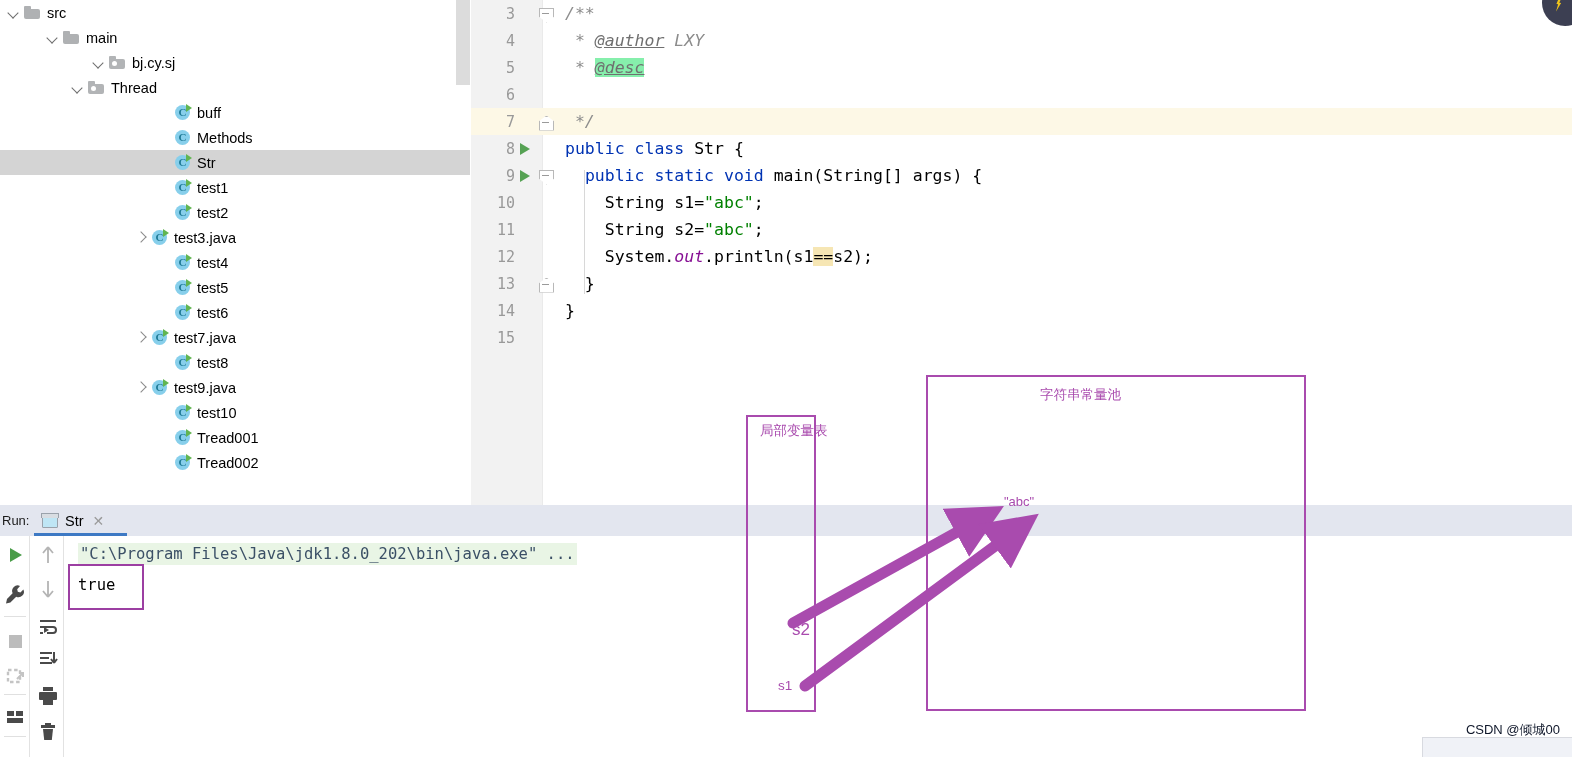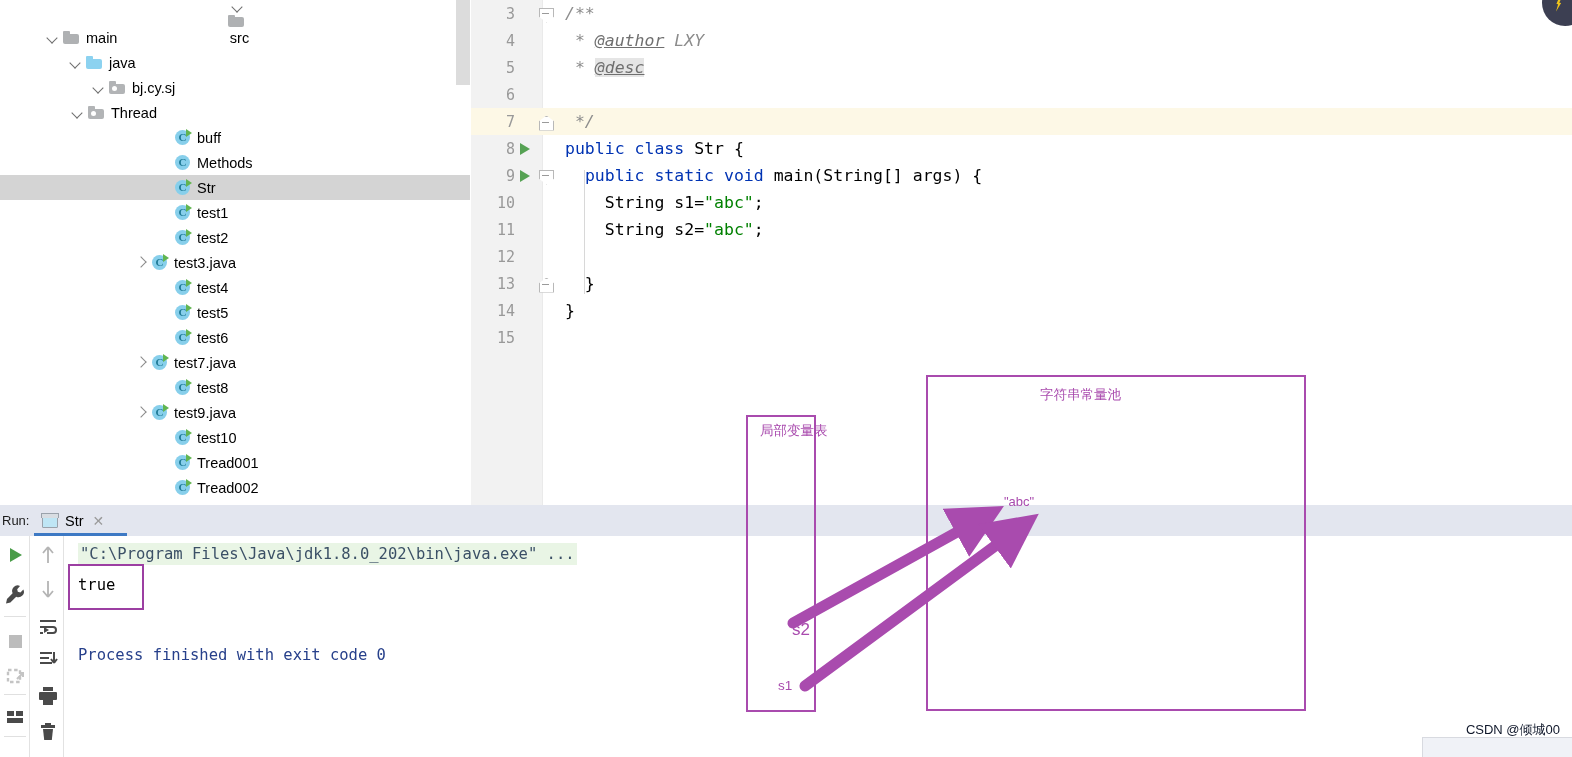--- a/index.html
+++ b/index.html
@@ -226,21 +226,21 @@
     position: absolute;
     left: 7px; top: 50%;
     margin-top: 0px;
     width: 7px; height: 1px;
     background: #9a9a9a;
   }
   .code-line .src { padding-left: 8px; }
   .hl-line { background: #fdf8e6; }
   .cmt  { color: #8c8c8c; font-style: italic; }
   .tag  { color: #6f6f6f; font-style: italic; text-decoration: underline; }
-  .tag.hlt { background: #e5e5e5; }
+  .tag.hlt { background: #86efac; }
   .kw   { color: #0033b3; }
   .typ  { color: #000000; }
   .str  { color: #008000; }
   .fld  { color: #871094; font-style: italic; }
   .plain{ color: #000000; }
   .opsel{ background: #f6e6b4; }
   #indent-guide {
     position: absolute;
     left: 113px; top: 170px;
     width: 1px; height: 124px;
@@ -432,34 +432,29 @@
     border-top: 1px solid #d8dae0;
     border-left: 1px solid #d8dae0;
   }
 </style>
 </head>
 <body>
 
 <div id="root">
 
   <div id="project-tree">
-      <div class="tree-row" style="padding-left: 8px; flex-direction: column;">
+      <div class="tree-row" style="padding-left: 8px;">
         <span class="twisty down"></span>
         <span class="ic folder-gray"></span>
         <span>src</span>
       </div>
       <div class="tree-row" style="padding-left: 47px;">
         <span class="twisty down"></span>
         <span class="ic folder-gray"></span>
         <span>main</span>
-      </div>
-      <div class="tree-row" style="padding-left: 70px;">
-        <span class="twisty down"></span>
-        <span class="ic folder-blue"></span>
-        <span>java</span>
       </div>
       <div class="tree-row" style="padding-left: 93px;">
         <span class="twisty down"></span>
         <span class="ic folder-pkg">
           <i></i>
         </span>
         <span>bj.cy.sj</span>
       </div>
       <div class="tree-row" style="padding-left: 72px;">
         <span class="twisty down"></span>
@@ -612,21 +607,21 @@
     <div id="code-lines">
         <div class="code-line" style="top: 0px;"><span class="lnum">3</span><span class="runmark"></span><span class="foldcol fold-start"></span><span class="src"><span class="cmt">/**</span></span></div>
         <div class="code-line" style="top: 27px;"><span class="lnum">4</span><span class="runmark"></span><span class="foldcol"></span><span class="src"><span class="cmt"> * </span><span class="tag">@author</span><span class="cmt"> LXY</span></span></div>
         <div class="code-line" style="top: 54px;"><span class="lnum">5</span><span class="runmark"></span><span class="foldcol"></span><span class="src"><span class="cmt"> * </span><span class="tag hlt">@desc</span></span></div>
         <div class="code-line" style="top: 81px;"><span class="lnum">6</span><span class="runmark"></span><span class="foldcol"></span></div>
         <div class="code-line hl-line" style="top: 108px;"><span class="lnum">7</span><span class="runmark"></span><span class="foldcol fold-end"></span><span class="src"><span class="cmt"> */</span></span></div>
         <div class="code-line" style="top: 135px;"><span class="lnum">8</span><span class="runmark has"></span><span class="foldcol"></span><span class="src"><span class="kw">public class </span><span class="typ">Str {</span></span></div>
         <div class="code-line" style="top: 162px;"><span class="lnum">9</span><span class="runmark has"></span><span class="foldcol fold-start"></span><span class="src"><span class="plain">  </span><span class="kw">public static void </span><span class="typ">main(String[] args) {</span></span></div>
         <div class="code-line" style="top: 189px;"><span class="lnum">10</span><span class="runmark"></span><span class="foldcol"></span><span class="src"><span class="plain">    String s1=</span><span class="str">"abc"</span><span class="plain">;</span></span></div>
         <div class="code-line" style="top: 216px;"><span class="lnum">11</span><span class="runmark"></span><span class="foldcol"></span><span class="src"><span class="plain">    String s2=</span><span class="str">"abc"</span><span class="plain">;</span></span></div>
-        <div class="code-line" style="top: 243px;"><span class="lnum">12</span><span class="runmark"></span><span class="foldcol"></span></div>
+        <div class="code-line" style="top: 243px;"><span class="lnum">12</span><span class="runmark"></span><span class="foldcol"></span><span class="src"><span class="plain">    System.</span><span class="fld">out</span><span class="plain">.println(s1</span><span class="plain opsel">==</span><span class="plain">s2);</span></span></div>
         <div class="code-line" style="top: 270px;"><span class="lnum">13</span><span class="runmark"></span><span class="foldcol fold-end"></span><span class="src"><span class="plain">  }</span></span></div>
         <div class="code-line" style="top: 297px;"><span class="lnum">14</span><span class="runmark"></span><span class="foldcol"></span><span class="src"><span class="plain">}</span></span></div>
         <div class="code-line" style="top: 324px;"><span class="lnum">15</span><span class="runmark"></span><span class="foldcol"></span><span class="src"></span></div>
       </div>
     <div id="indent-guide"></div>
   </div>
 
   <div id="top-badge">
     <div class="bolt"></div>
   </div>
@@ -722,21 +717,20 @@
           <rect x="8" y="9" width="14" height="3" fill="#4a4a4a"></rect>
           <path d="M12 7 h6 v2 h-6 z" fill="#4a4a4a"></path>
           <path d="M10 13 h10 l-1.2 11 h-7.6 z" fill="#4a4a4a"></path>
         </svg>
       </div>
     </div>
 
     <div id="console">
       <div id="console-cmd">"C:\Program Files\Java\jdk1.8.0_202\bin\java.exe" ...</div>
       <div id="console-true">true</div>
-      <div id="console-finish">Process finished with exit code 0</div>
     </div>
   </div>
 
   <div id="diagram">
     <div id="true-highlight-box" class="dbox"></div>
     <div id="box-local" class="dbox"></div>
     <div id="box-pool" class="dbox"></div>
 
     <div id="label-local" class="dlabel">局部变量表</div>
     <div id="label-pool" class="dlabel">字符串常量池</div>

